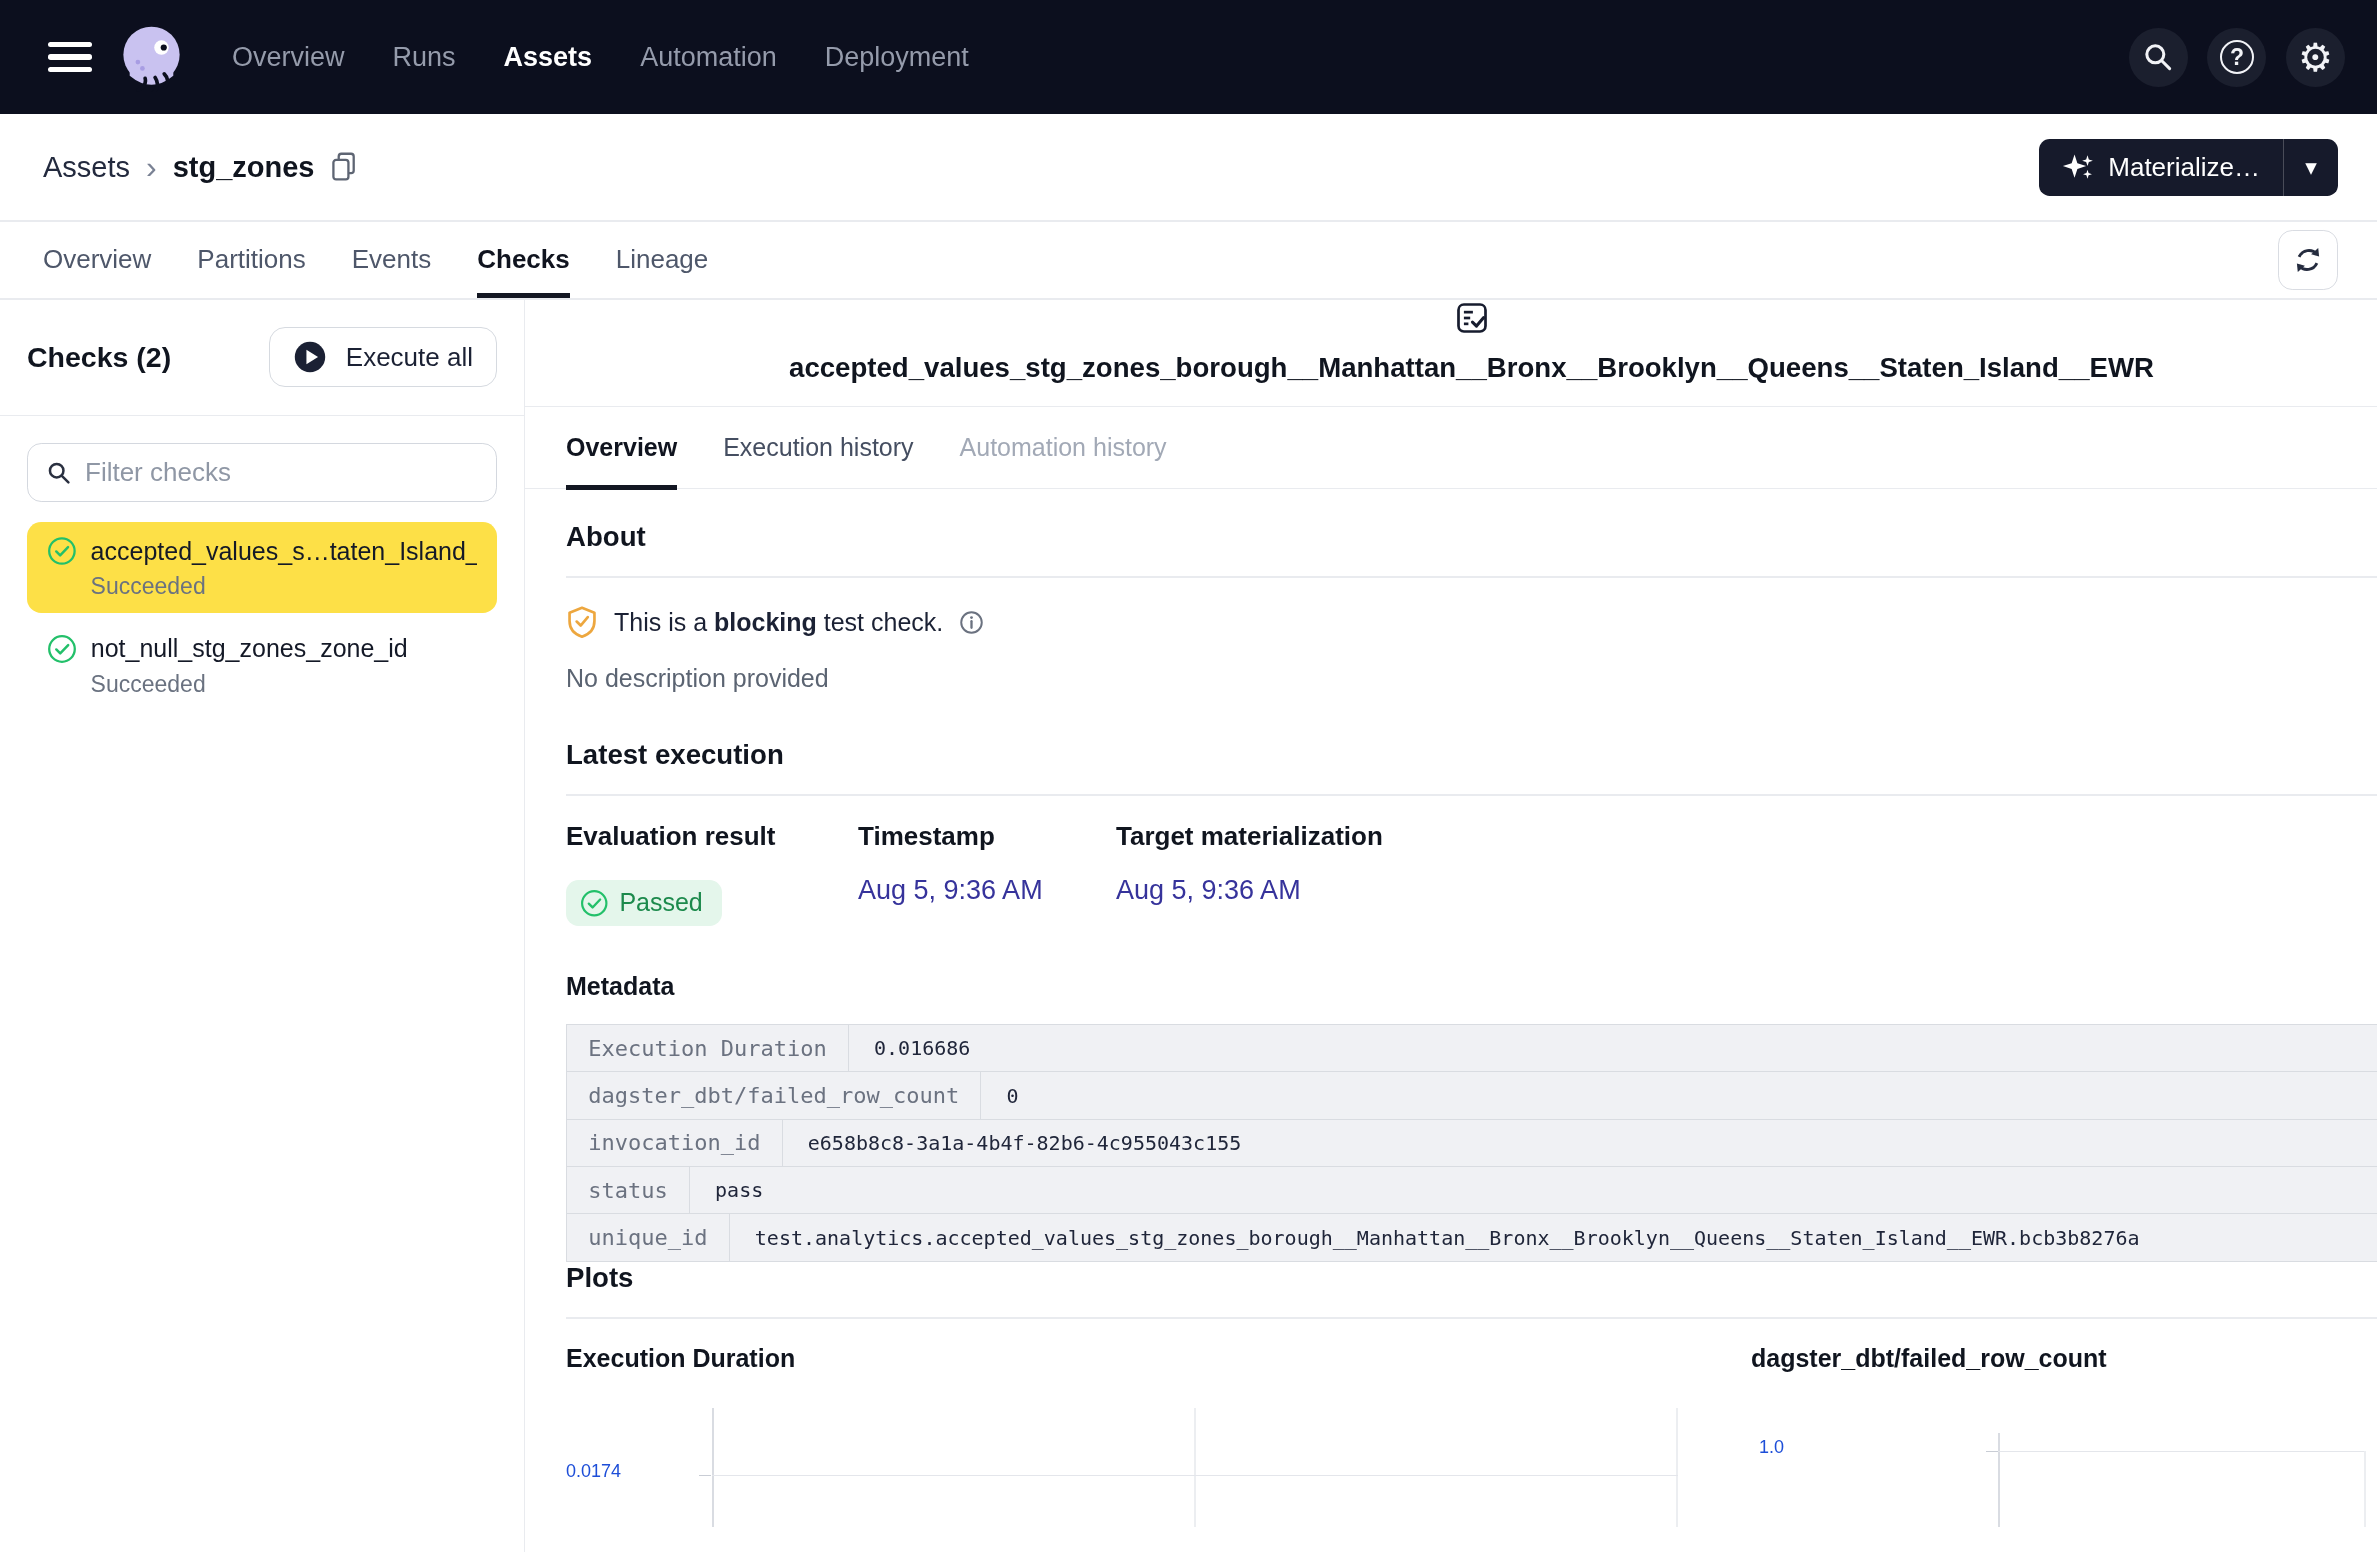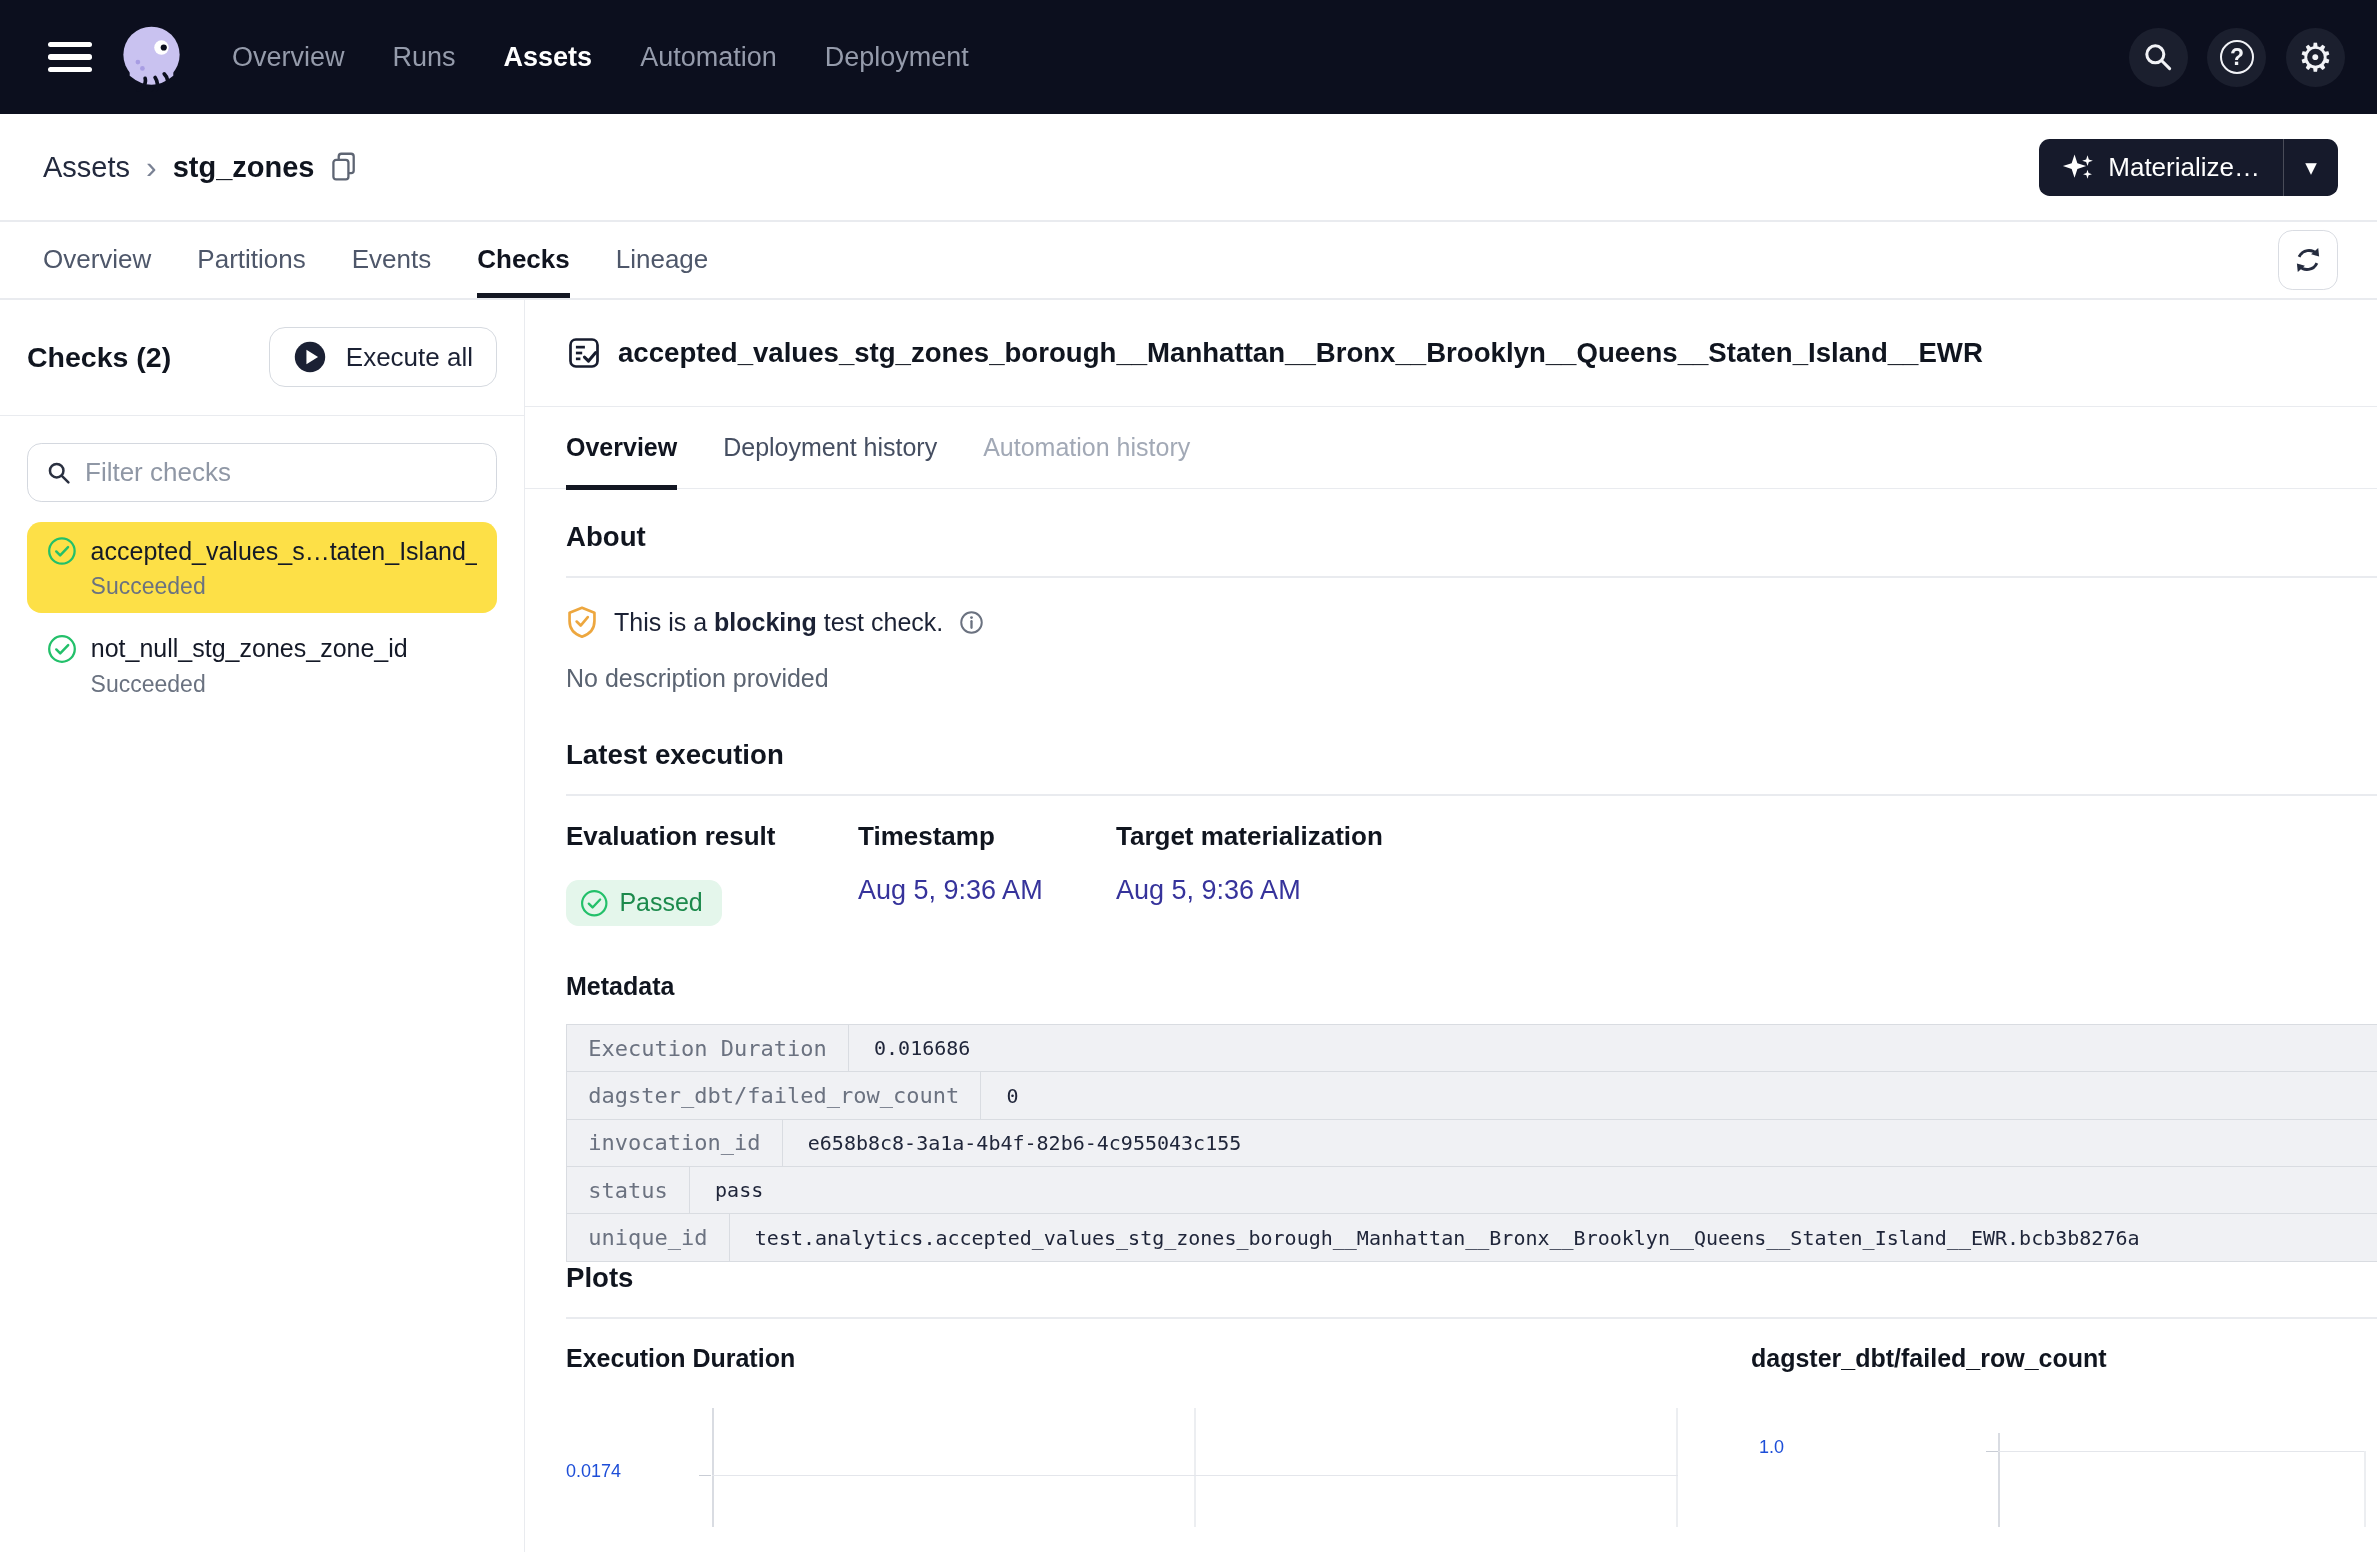--- a/index.html
+++ b/index.html
@@ -50,21 +50,21 @@
   .filter-icon { position:absolute; left:18px; top:16px; }
   .check-list { margin:19.6px 27px 0; display:flex; flex-direction:column; gap:7.1px; }
   .check-item { border-radius:14.2px; padding:14.2px 19.6px 12.4px; cursor:pointer; }
   .check-item.selected { background:#fde047; }
   .ci-top { display:flex; align-items:center; gap:14.2px; }
   .ci-name { font-size:25px; color:#141927; white-space:nowrap; overflow:hidden; }
   .ci-status { font-size:23px; color:#6A7280; margin:7.1px 0 0 44px; }
 
   
   .main { flex:1; min-width:0; }
-  .check-header { height:106px; display:flex; align-items:center; gap:16px; padding-left:41px; }
+  .check-header { height:106px; display:flex; align-items:center; gap:16px; padding-left:41px;flex-direction:column; }
   .check-title { font-size:27.6px; font-weight:bold; color:#10151F; white-space:nowrap; }
   .inner-tabs { height:82px; display:flex; align-items:center; gap:46px; padding-left:41px; border-bottom:1.8px solid #E9EBEF; }
   .itab { font-size:25px; color:#454E61; cursor:pointer; position:relative; height:100%; display:flex; align-items:center; }
   .itab.active { color:#10141F; font-weight:bold; }
   .itab.active::after { content:""; position:absolute; left:0; right:0; bottom:-1.8px; height:5.3px; background:#131722; }
   .itab.dim { color:#A2A9B6; }
 
   .section-head { font-size:27.6px; font-weight:bold; color:#10151F; margin-left:41px; }
   .sec-div { height:1.8px; background:#E9EBEF; margin-left:41px; }
 
@@ -239,21 +239,21 @@
           <line x1="11" y1="20" x2="18" y2="20" stroke="#171C2E" stroke-width="3"></line>
           <line x1="11" y1="26.5" x2="16" y2="26.5" stroke="#171C2E" stroke-width="3"></line>
           <path d="M20.5 24.5 L25 29 L33 19.5" stroke="#171C2E" stroke-width="3.4" stroke-linecap="round" stroke-linejoin="round"></path>
         </svg>
         <span class="check-title">accepted_values_stg_zones_borough__Manhattan__Bronx__Brooklyn__Queens__Staten_Island__EWR</span>
       </div>
       <div class="divider"></div>
 
       <div class="inner-tabs">
         <span class="itab active">Overview</span>
-        <span class="itab">Deployment history</span>
+        <span class="itab">Execution history</span>
         <span class="itab dim">Automation history</span>
       </div>
 
       <div class="section-head" style="margin-top:32px;">About</div>
       <div class="sec-div" style="margin-top:23px;"></div>
       <div class="blocking-row">
         <svg width="32" height="34" viewBox="0 0 36 38" fill="none">
           <path d="M18 3 L32 8.5 V18 C32 27 26 33 18 35.5 C10 33 4 27 4 18 V8.5 Z" stroke="#EDA73F" stroke-width="3" stroke-linejoin="round"></path>
           <path d="M12 18.5 L16.5 23 L24.5 13.5" stroke="#EDA73F" stroke-width="3" stroke-linecap="round" stroke-linejoin="round"></path>
         </svg>

